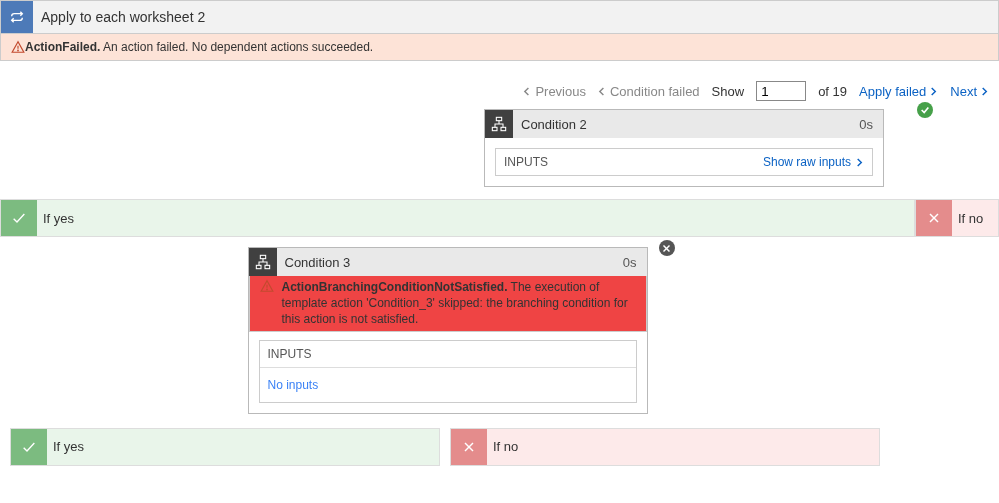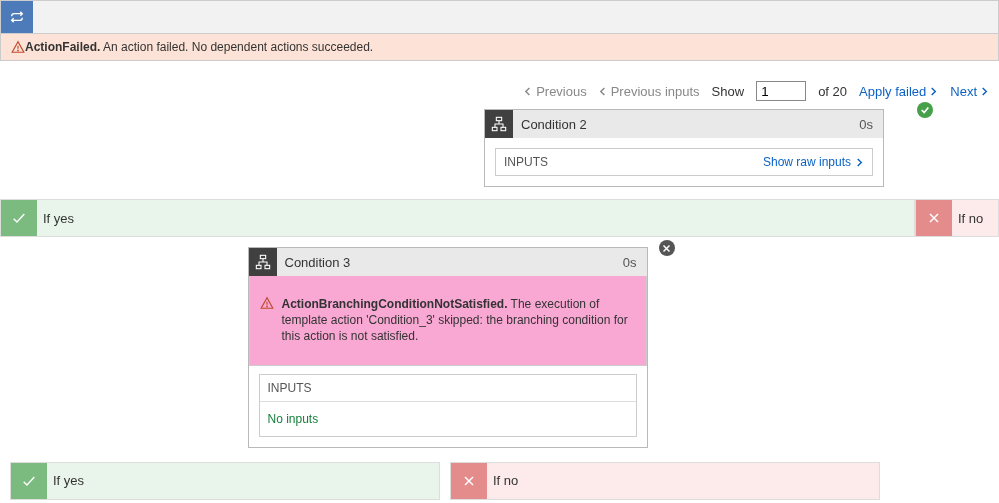--- a/index.html
+++ b/index.html
@@ -42,51 +42,52 @@
   .branch { flex:none;}
   .branch-header { display:flex; align-items:center; border:1px solid #ddd;}
   .yes .branch-header { background:#e9f5ea;}
   .yes .branch-icon { background:#7cbb80; width:36px; height:36px;}
   .no .branch-header { background:#fdeaea;}
   .no .branch-icon { background:#e48c8c; width:36px; height:36px;}
   .branch-title { padding-left:6px;}
   
   .posrel { position:relative;}
   
-  .inner-err { background:#f9a8d4; border:1px solid #ccc; border-top:none; padding:20px 10px; display:flex; align-items:flex-start; gap:8px;}
+  .inner-err { background:#ef4444; border:1px solid #ccc; border-top:none; padding:3px 10px; display:flex; align-items:flex-start; gap:8px;}
   .inner-err-text { font-size:12px; line-height:1.35;}
   .cond2-wrap { margin-left:484px; width:442px; }
   
   .yes1 { width:915px;}
   .no1 { width:84px; margin-left:0;}
   .no1 .branch-header { height:38px;}
   
   .inner-yes { width:430px;}
   .inner-no { width:430px; margin-left:10px;}
   
   .cond3-wrap { margin:10px auto 14px auto; width:420px;}
   
   .sub-inputs { border:1px solid #ccc; margin:0 10px;}
   .sub-inputs .ih { padding:6px 8px; font-size:12px; color:#555; border-bottom:1px solid #ddd;}
-  .sub-inputs .ni { padding:10px 8px; font-size:12px; color:#15803d;}
+  .sub-inputs .ni { padding:10px 8px; font-size:12px; color:#3b82f6;}
   
   .inner-branch-row { display:flex; padding:0 10px;}
   .show-raw { color:#0b62c4; display:flex; align-items:center; gap:4px; cursor:pointer; font-size:12px;}
   
   svg { display:block;}
 </style>
 </head>
 <body>
 
 <div class="bar apply-bar">
   <div class="icon-sq apply-icon">
     <svg viewBox="0 0 24 24" fill="none" stroke="#fff" stroke-width="2">
         <path d="M17 4l3 3-3 3M7 20l-3-3 3-3M20 7H8a4 4 0 00-4 4M4 17h12a4 4 0 004-4"></path>
       </svg>
   </div>
+  <div class="apply-title">Apply to each worksheet 2</div>
 </div>
 
 <div class="err-bar">
   <svg class="warn-tri" viewBox="0 0 24 24" fill="none" stroke="#c24a2e" stroke-width="2">
       <path d="M12 3L2 21h20L12 3z"></path>
       <line x1="12" y1="10" x2="12" y2="15"></line>
       <circle cx="12" cy="18" r="0.6" fill="#c24a2e"></circle>
     </svg>
   <span class="err-text"><b>ActionFailed.</b><span> An action failed. No dependent actions succeeded.</span></span>
 </div>
@@ -95,25 +96,25 @@
   <span class="lnk">
     <svg class="chev" viewBox="0 0 10 10" fill="none" stroke="#888" stroke-width="1.6">
         <polyline points="6,1 2,5 6,9"></polyline>
       </svg>
     <span>Previous</span>
   </span>
   <span class="lnk">
     <svg class="chev" viewBox="0 0 10 10" fill="none" stroke="#888" stroke-width="1.6">
         <polyline points="6,1 2,5 6,9"></polyline>
       </svg>
-    <span>Previous inputs</span>
+    <span>Condition failed</span>
   </span>
   <span>Show</span>
   <input type="text" value="1" style="">
-  <span>of 20</span>
+  <span>of 19</span>
   <span class="lnk blue">
     <span>Apply failed</span>
     <svg class="chev" viewBox="0 0 10 10" fill="none" stroke="#0b62c4" stroke-width="1.6">
         <polyline points="3,1 7,5 3,9"></polyline>
       </svg>
   </span>
   <span class="lnk blue">
     <span>Next</span>
     <svg class="chev" viewBox="0 0 10 10" fill="none" stroke="#0b62c4" stroke-width="1.6">
         <polyline points="3,1 7,5 3,9"></polyline>

